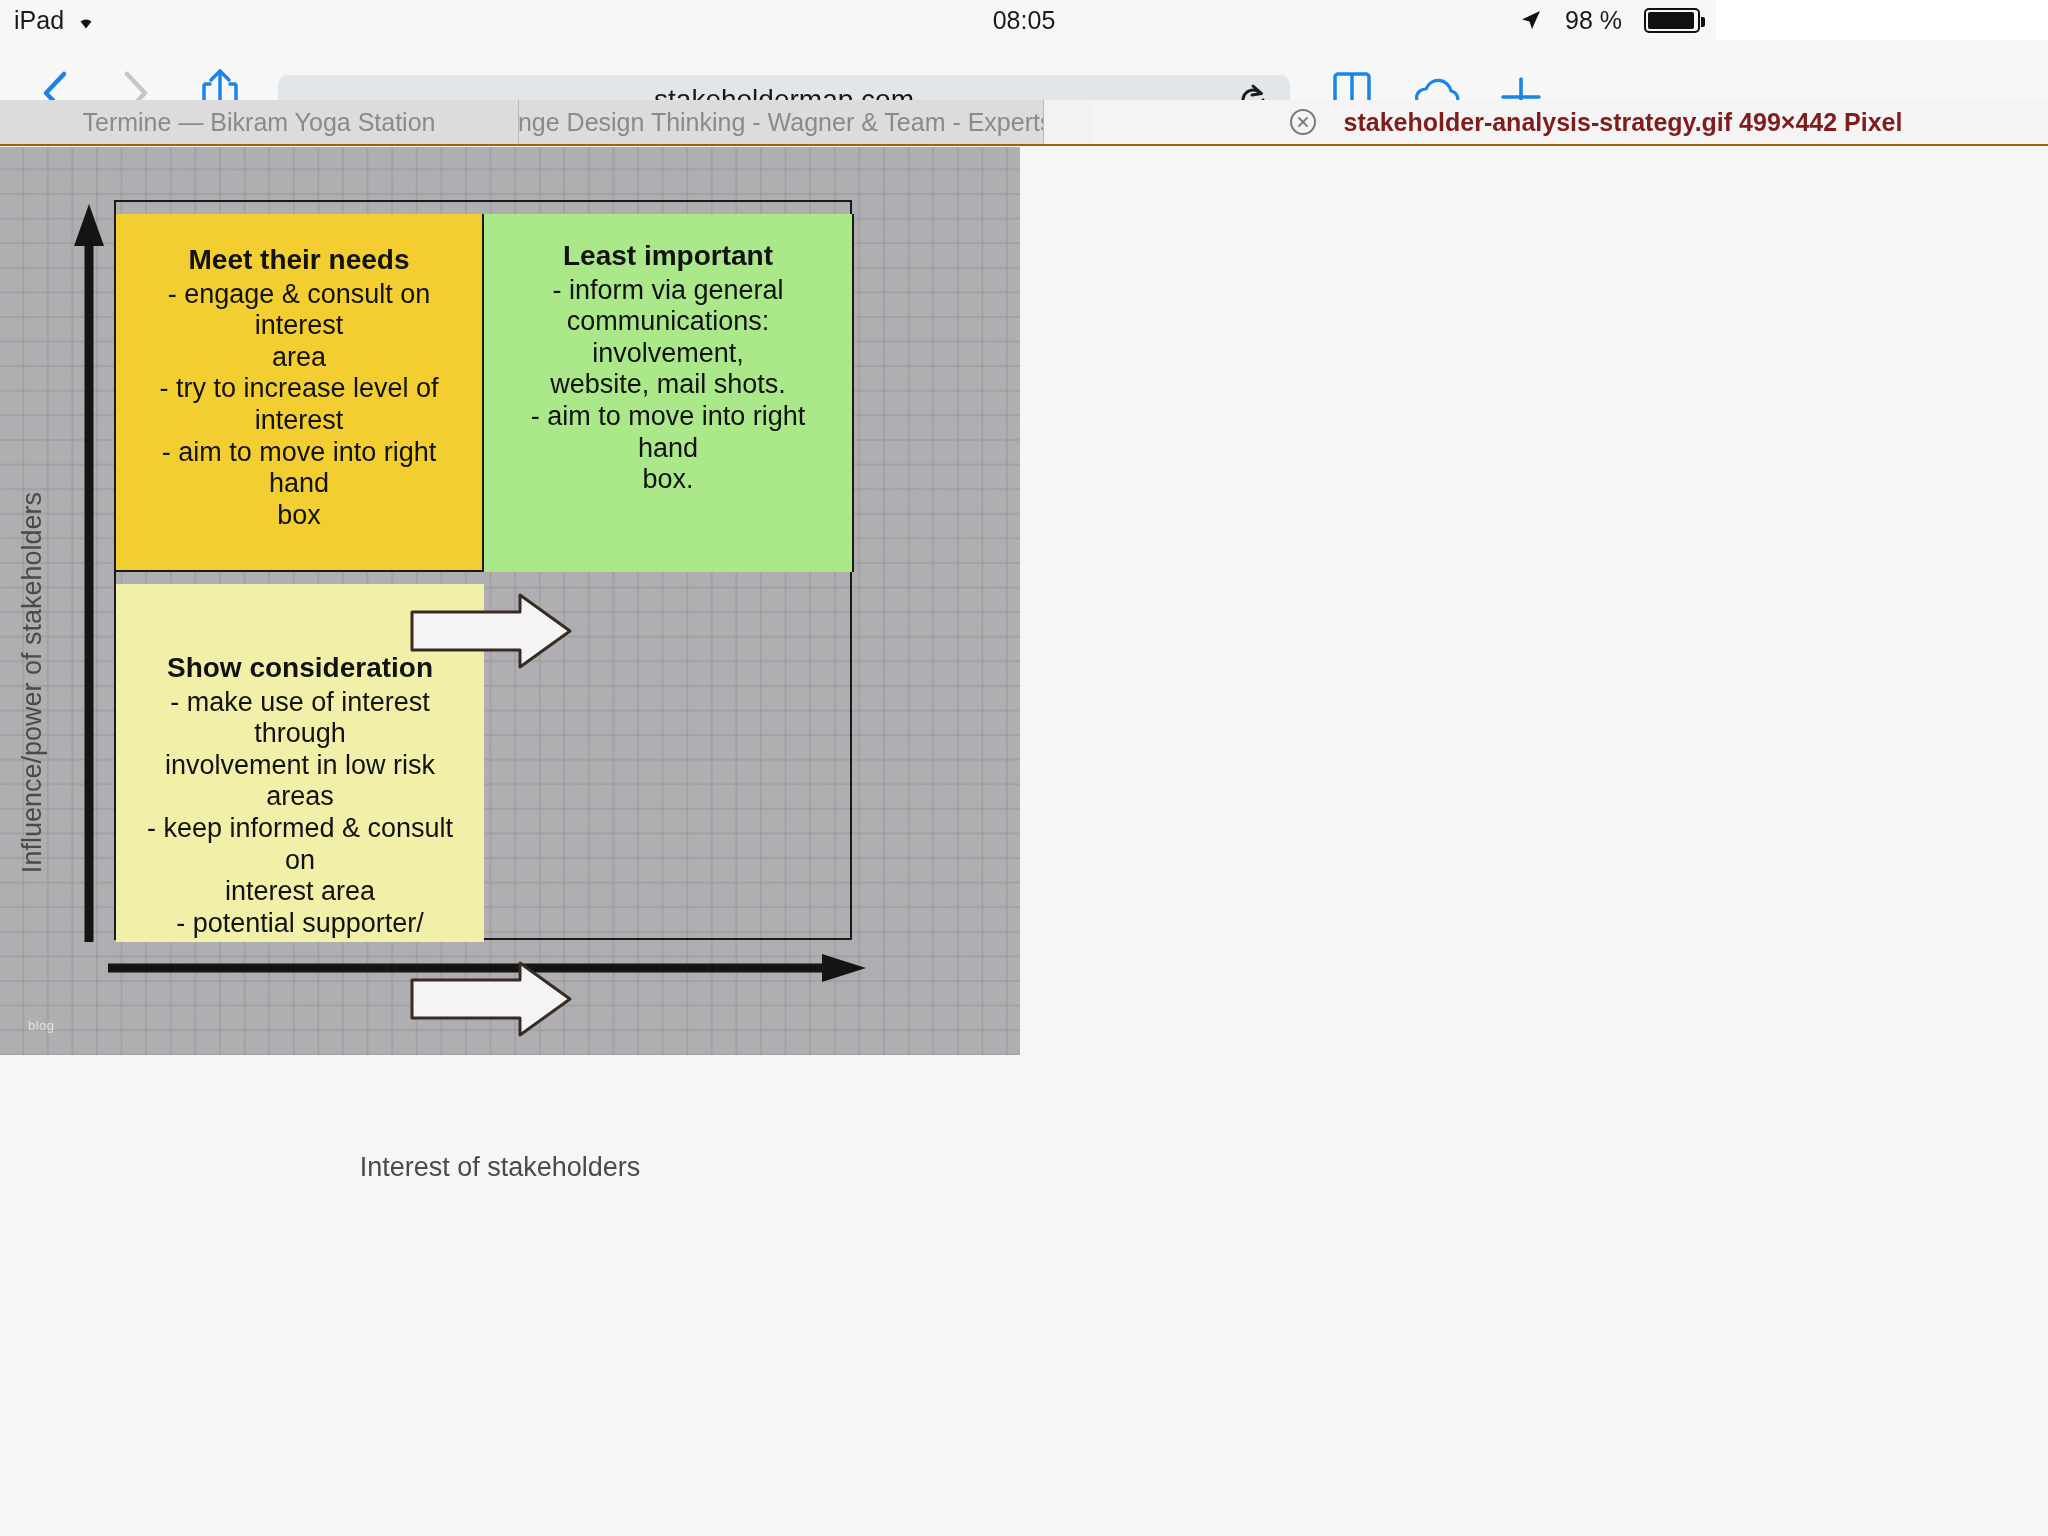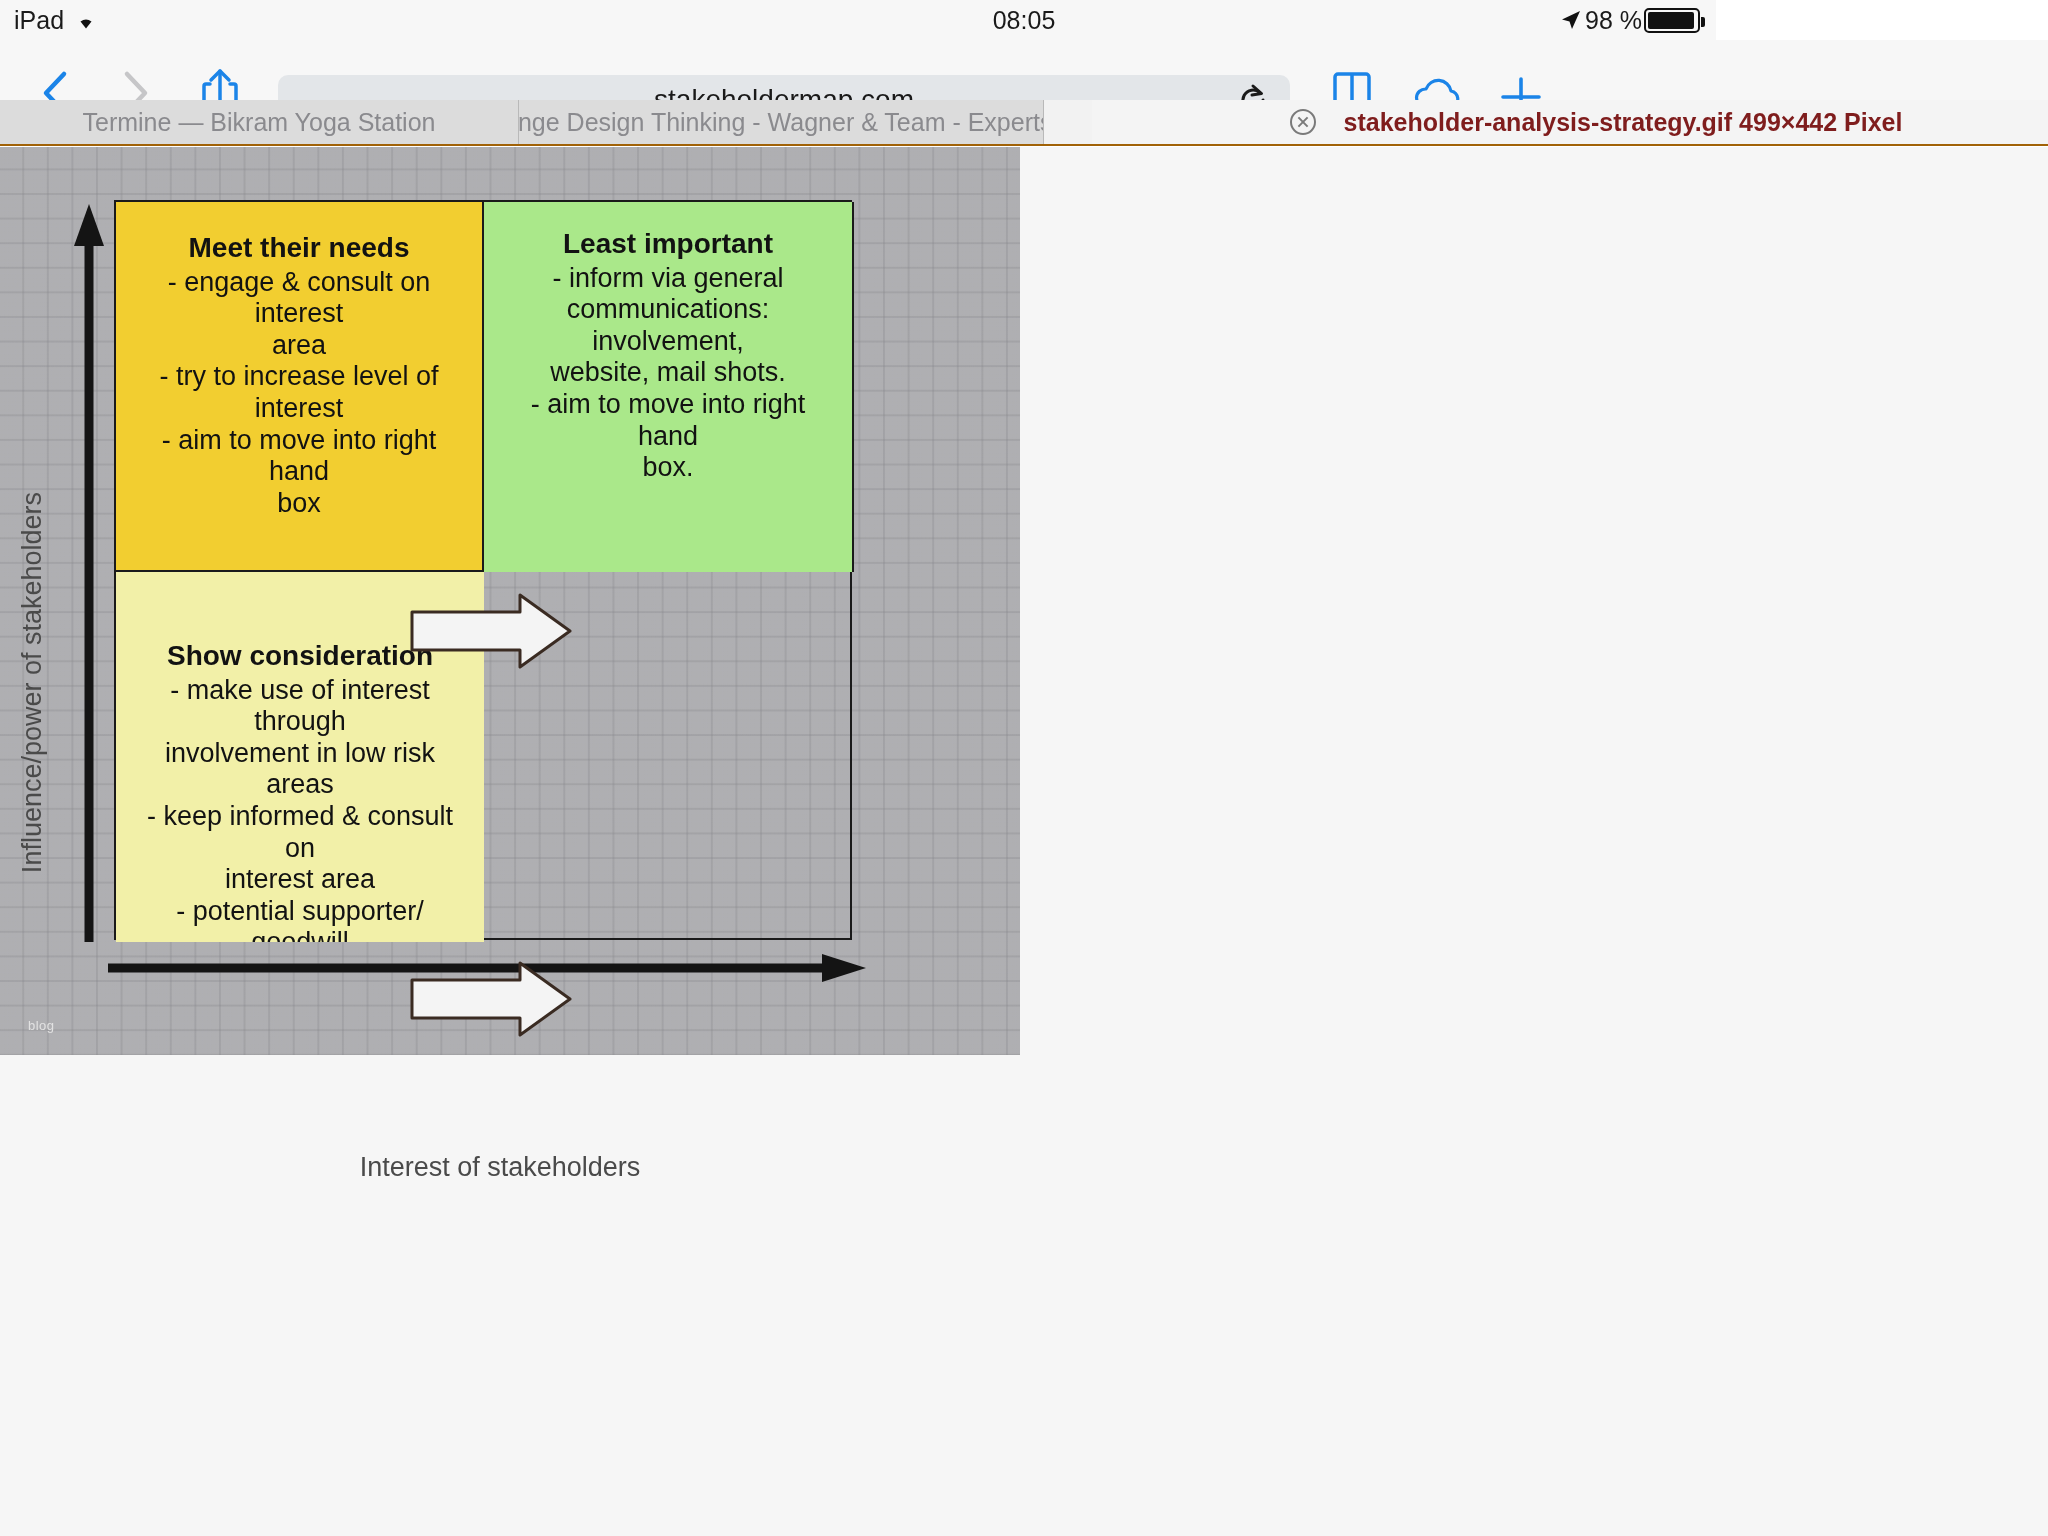--- a/index.html
+++ b/index.html
@@ -13,21 +13,21 @@
 
   
   .statusbar{
     position:absolute; left:0; top:0; width:1716px; height:40px;
     background:#f7f7f7;
     display:flex; align-items:center;
     font-size:25px; color:#1a1a1a;
   }
   .sb-left{ position:absolute; left:14px; display:flex; align-items:center; gap:9px;}
   .sb-center{ position:absolute; left:0; width:2048px; text-align:center; }
-  .sb-right{ position:absolute; right:16px; display:flex; align-items:center; gap:2px;}
+  .sb-right{ position:absolute; right:16px; display:flex; align-items:center; gap:22px;}
   .wifi-icon svg{ display:block; }
   .loc-icon svg{ display:block; }
   .battery{
     width:56px;height:25px;border:2.5px solid #111;border-radius:5px;
     position:relative; display:flex; align-items:center; padding:2px;
   }
   .battery::after{
     content:""; position:absolute; right:-7px; top:7px;
     width:4px;height:10px; background:#111; border-radius:0 2px 2px 0;
   }
@@ -142,20 +142,21 @@
     border:2px solid #1a1a1a;
   }
   .quad{
     position:relative;
     padding:26px 14px 0 14px;
     text-align:center;
     color:#121212;
     font-size:27px;
     line-height:1.17;
     overflow:hidden;
+    margin-top:12px;
   }
   .quad .q-title{
     font-weight:bold; font-size:28px; display:block; margin-bottom:2px;
   }
   .quad .q-line{ display:block; }
   .q-tl{ background:#f2ce30; border-right:2px solid #1a1a1a; border-bottom:2px solid #1a1a1a; padding-top:30px;}
   .q-tr{ background:#f4737b; border-bottom:2px solid #1a1a1a; padding-top:30px;}
   .q-bl{ background:#aae88a; border-right:2px solid #1a1a1a; }
   .q-br{ background:#f2f0a8; padding-top:68px;}
 

